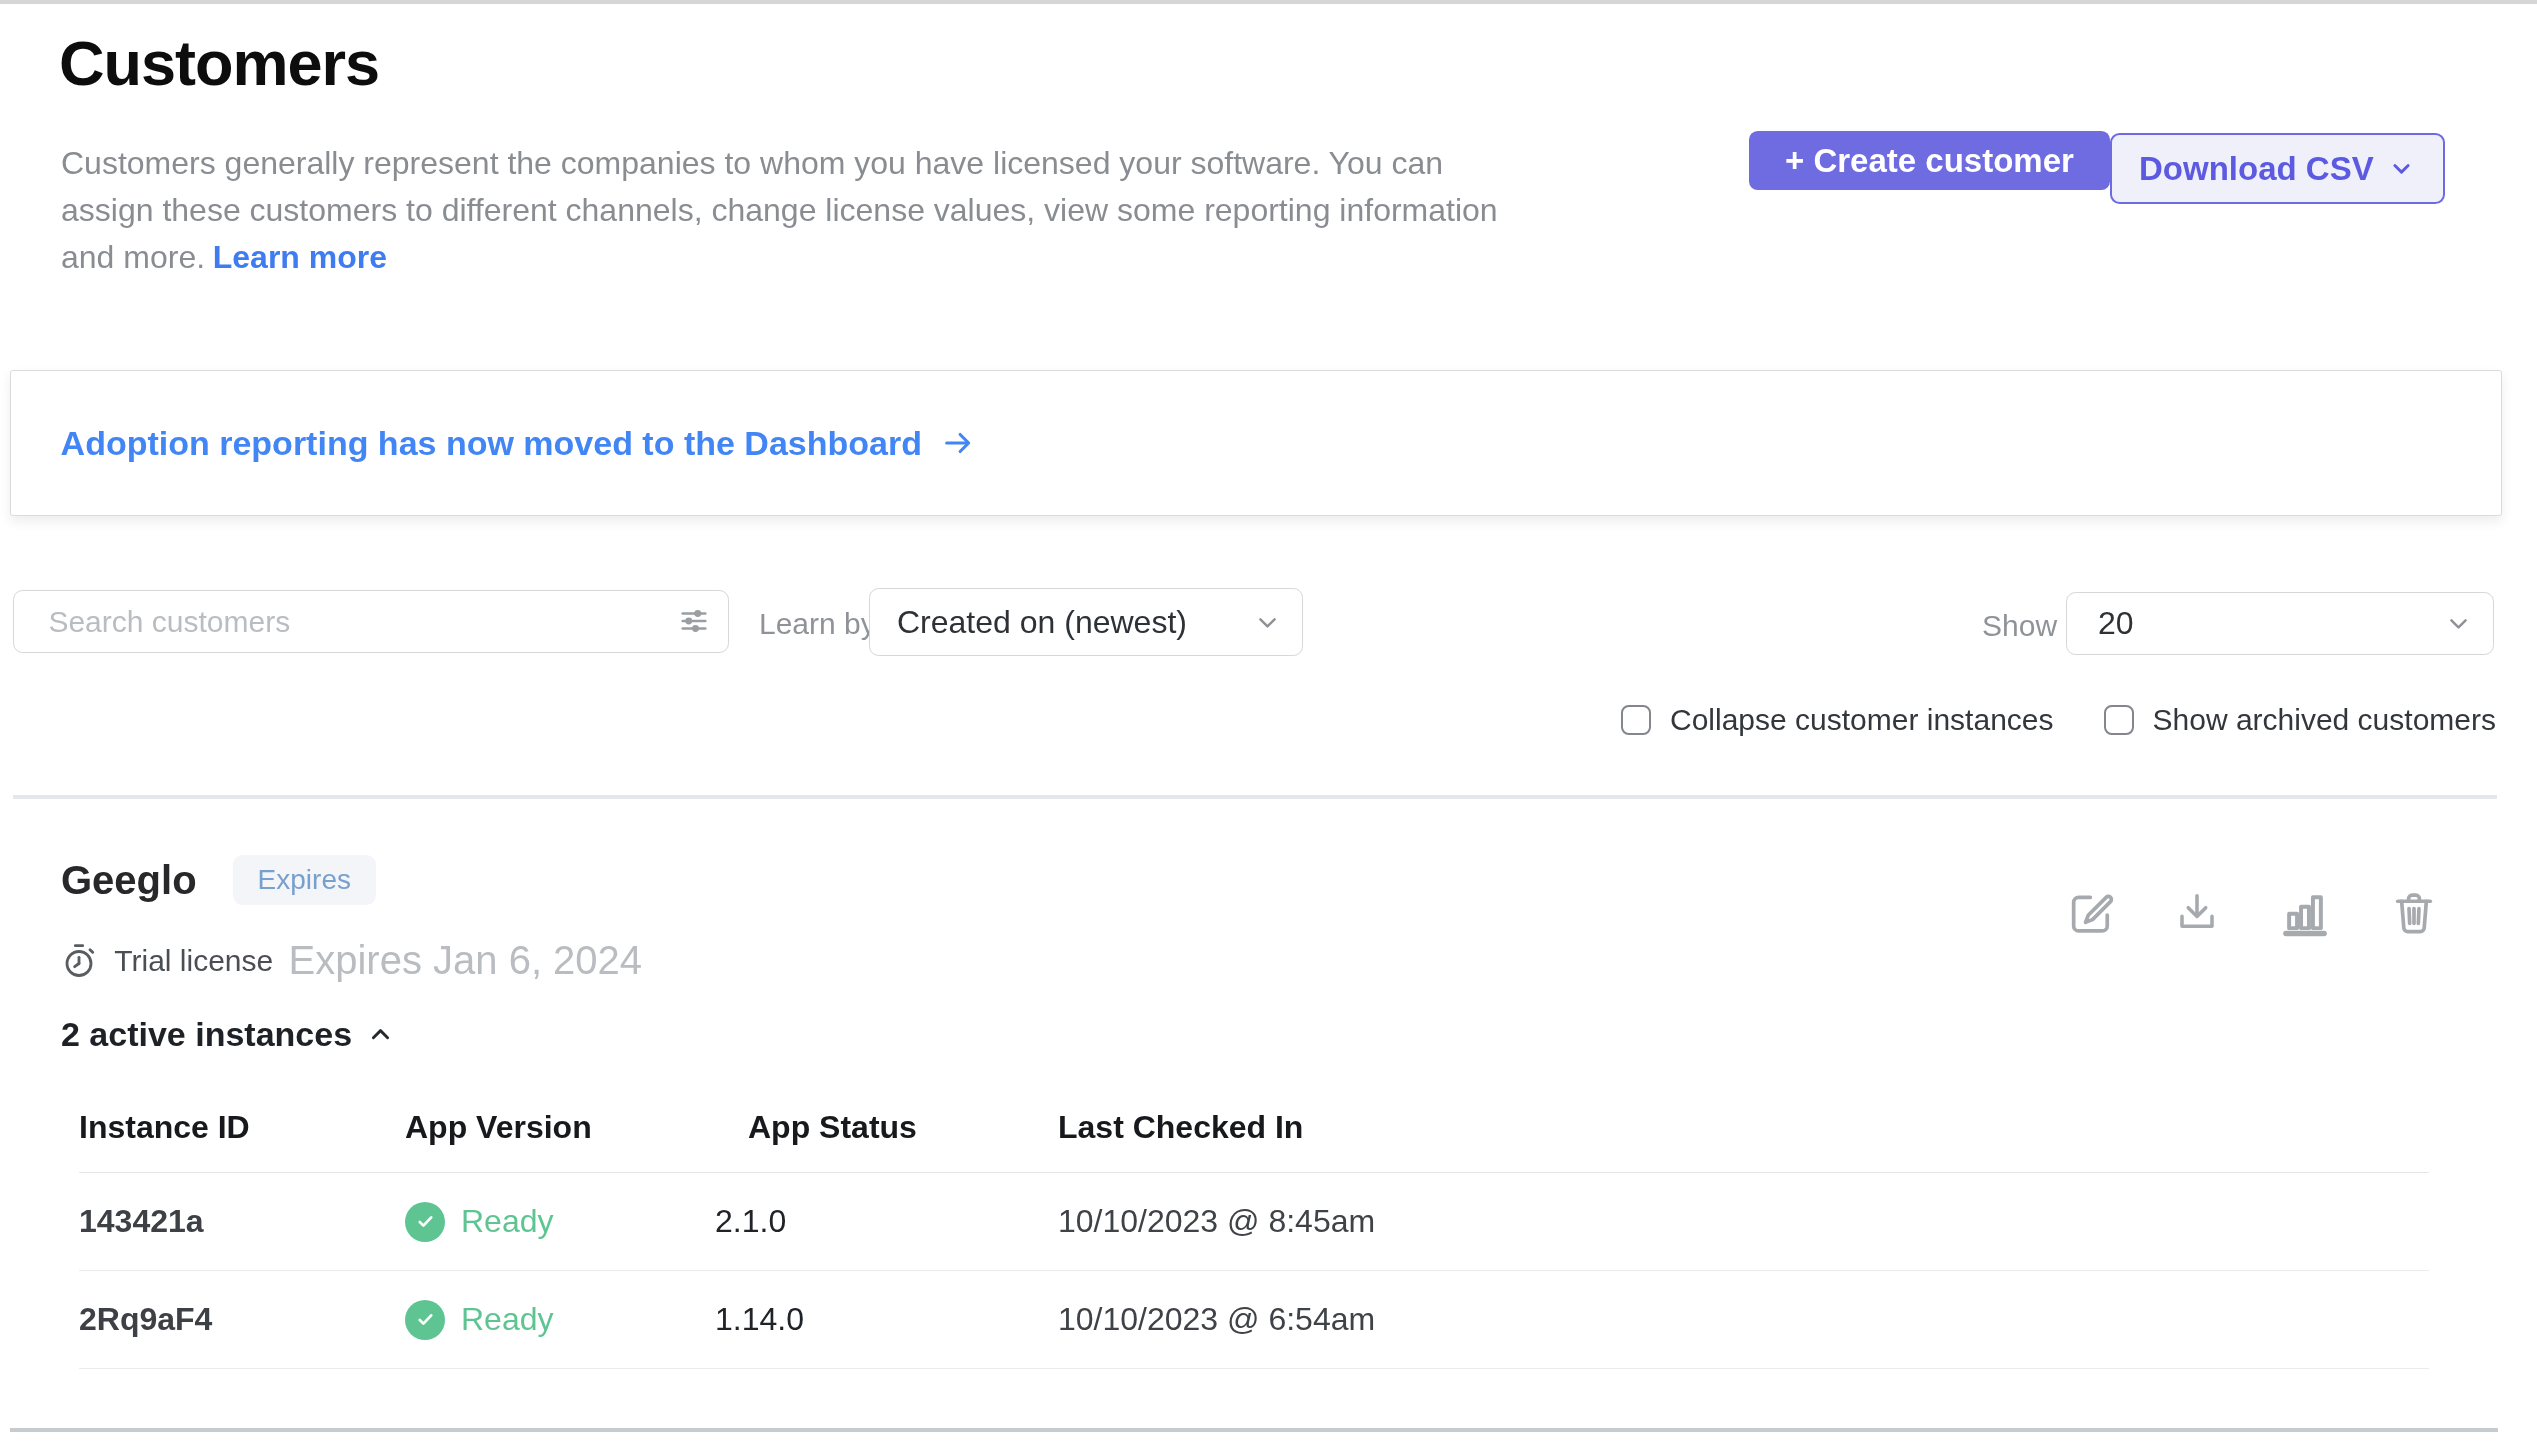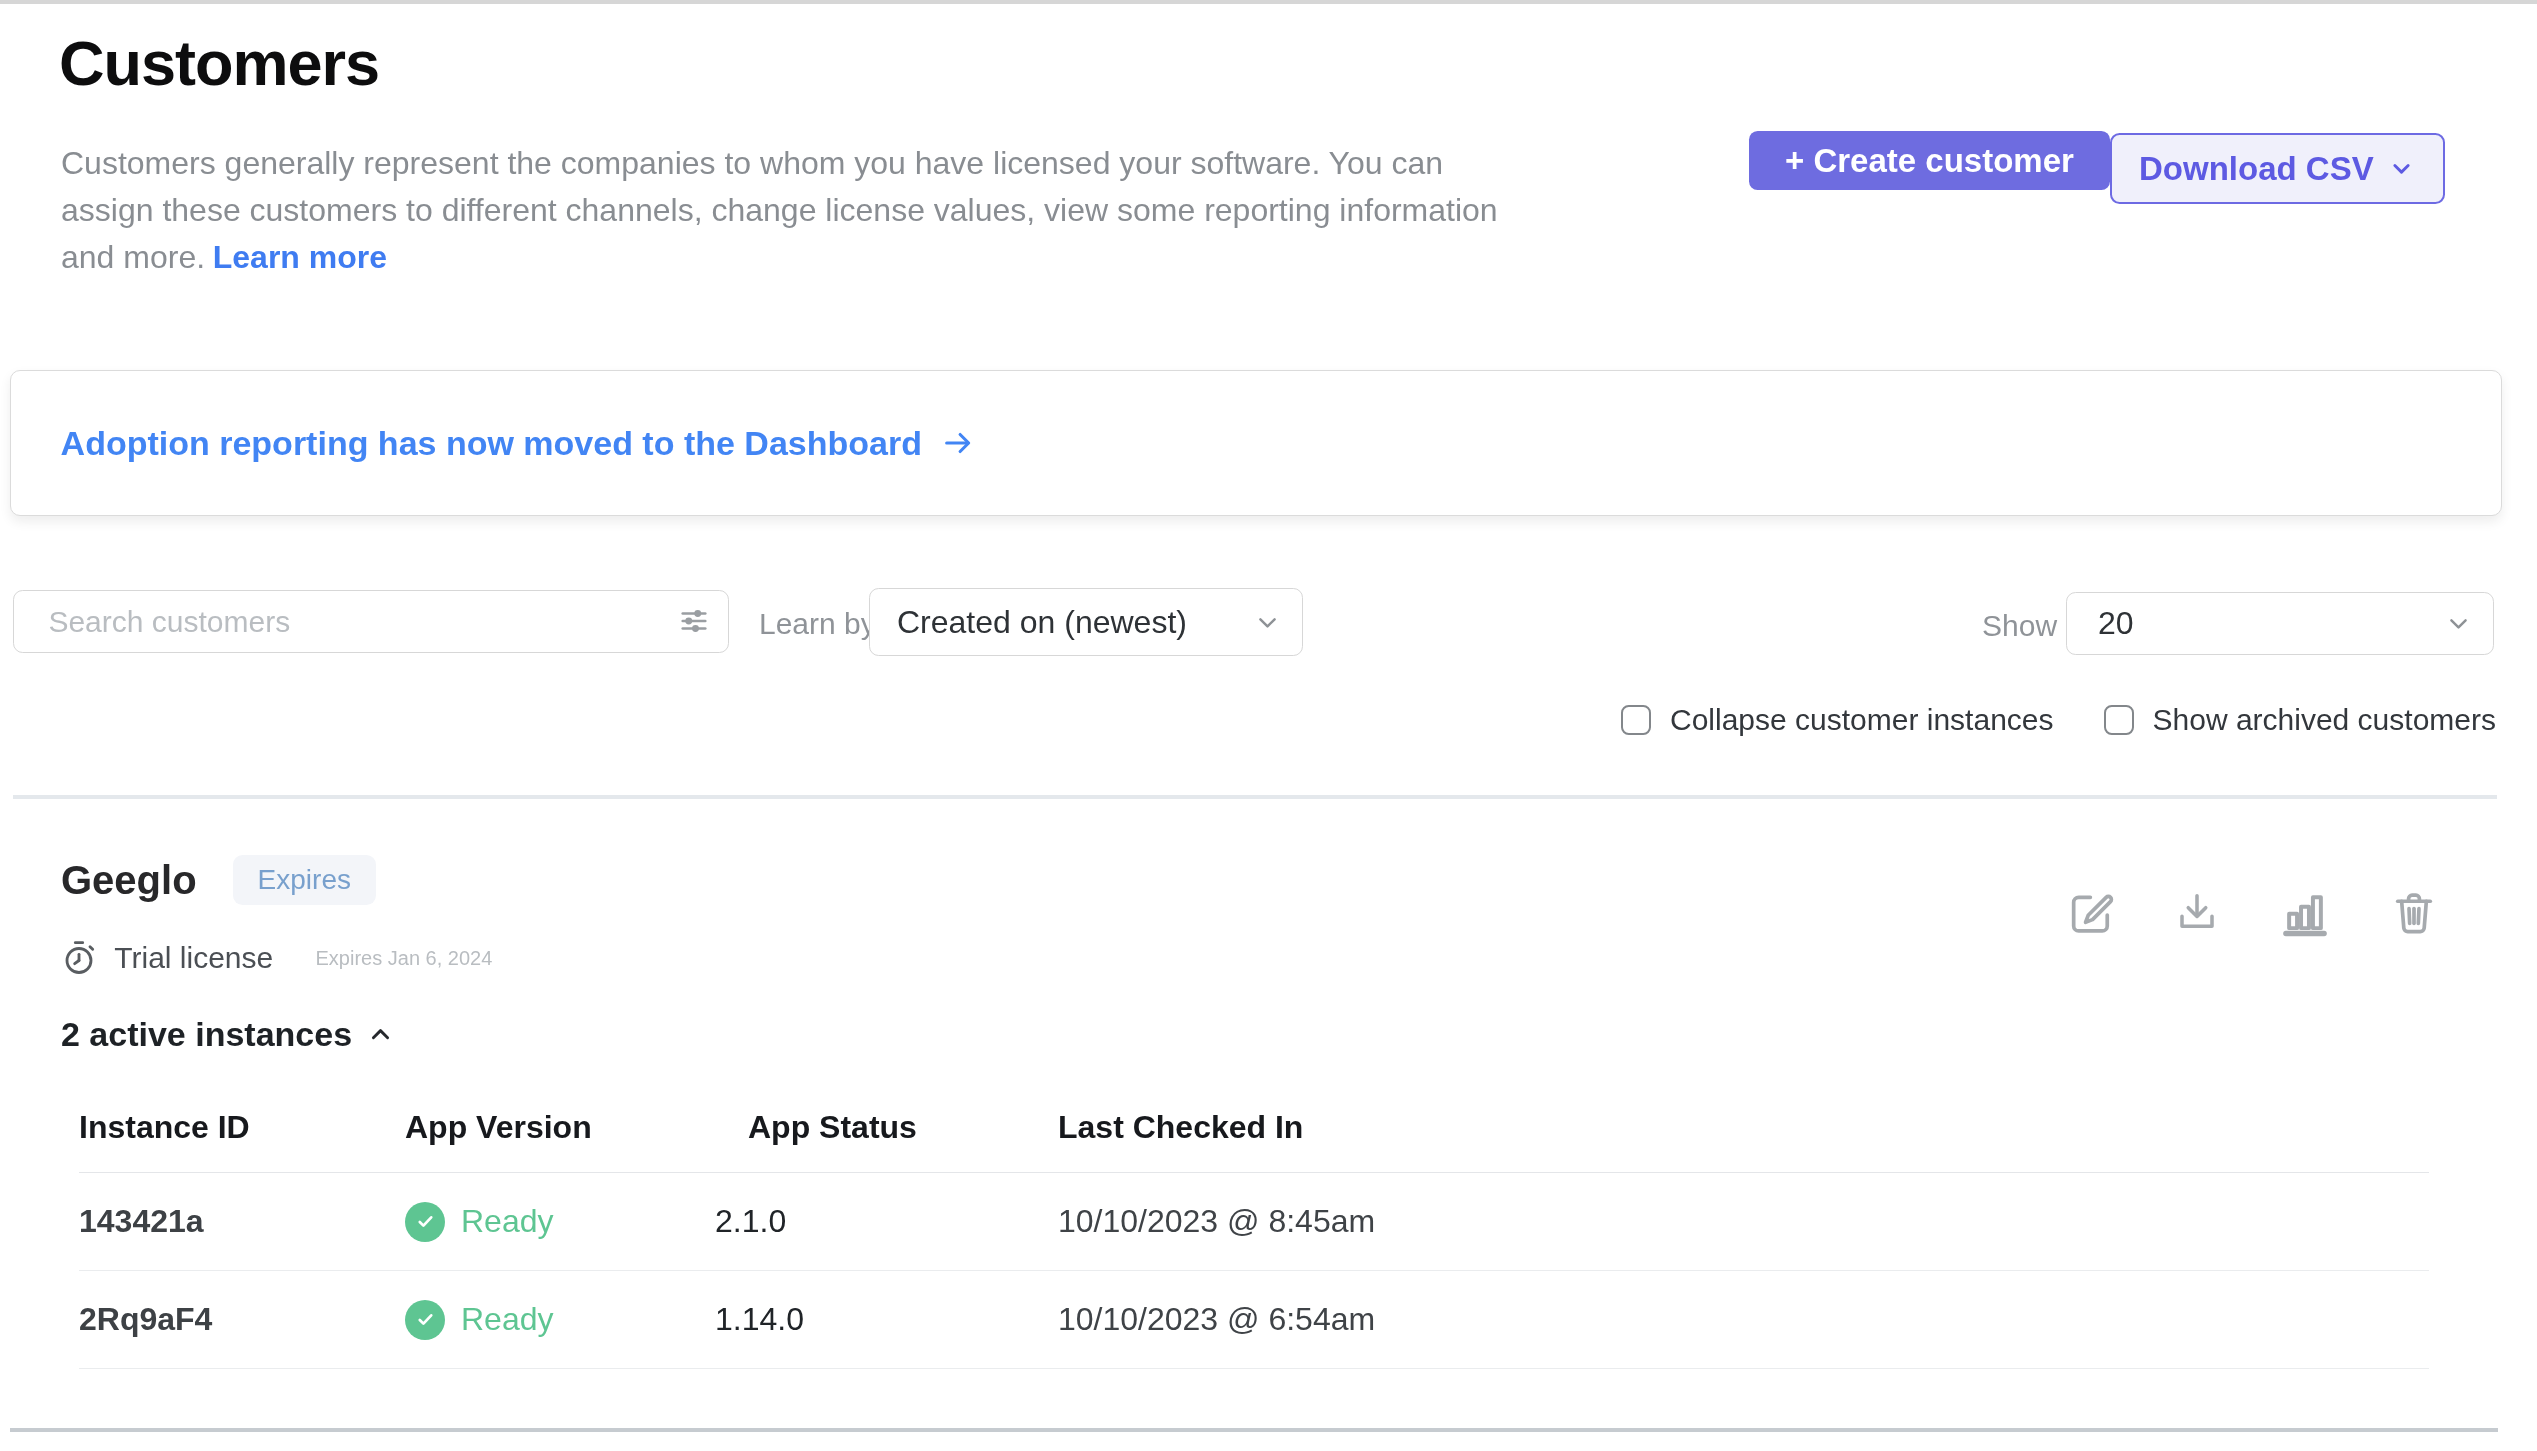--- a/index.html
+++ b/index.html
@@ -16,21 +16,21 @@
 
   .btn-create{position:absolute;left:1721px;top:131px;height:59px;padding:0 36px;
               background:#6e6ce0;color:#fff;font-size:33px;font-weight:600;border:none;
               border-radius:8.6px;font-family:inherit;cursor:pointer;margin-left:28px;}
   .btn-csv{position:absolute;left:2110px;top:133px;height:71px;padding:0 27px;
            background:#f0f0fb;color:#5d5ae2;font-size:33px;font-weight:700;
            border:2.9px solid #6d6ae3;border-radius:9.6px;display:flex;align-items:center;
            gap:13.4px;font-family:inherit;cursor:pointer;box-sizing:border-box;}
 
   .banner{position:absolute;left:9.6px;top:370px;width:2492px;height:146px;background:#fff;
-          border:1.9px solid #dbdbdb;border-radius:10px;box-shadow:0 5.7px 11.5px rgba(0,0,0,.07);
+          border:1.9px solid #dbdbdb;border-radius:3px;box-shadow:0 5.7px 11.5px rgba(0,0,0,.07);
           display:flex;align-items:center;padding:0 50px;gap:17px;box-sizing:border-box;cursor:pointer;}
   .banner-text{color:#4285f4;font-size:34px;font-weight:700;}
 
   .search-wrap{position:absolute;left:13.4px;top:590px;width:716px;height:63px;}
   .search{width:100%;height:100%;border:1.9px solid #d7d7d7;border-radius:9.6px;
           padding:0 71px 0 34px;font-size:30px;color:#333;box-sizing:border-box;
           font-family:inherit;outline:none;}
   .search::placeholder{color:#b9bdc1;}
   .sliders-icon{position:absolute;right:17px;top:13.4px;cursor:pointer;}
 
@@ -54,21 +54,21 @@
   .cust-row{position:absolute;left:61px;top:855px;display:flex;align-items:center;gap:36px;}
   .cust-name{margin:0;font-size:40px;font-weight:700;color:#28282a;cursor:pointer;}
   .badge{background:#f3f5f9;color:#78a0cd;font-size:28px;height:50px;line-height:50px;
          padding:0 25px;border-radius:9.6px;}
 
   .cust-icons{position:absolute;left:2065px;top:883px;display:flex;gap:55px;align-items:flex-start;}
   .cust-icons svg{cursor:pointer;}
 
   .license-row{position:absolute;left:59px;top:938px;display:flex;align-items:center;gap:15.3px;}
   .license-type{font-size:30px;color:#4b4f54;}
-  .expires{font-size:20px;color:#b9bdc1;margin-left:27px;}
+  .expires{font-size:40px;color:#b9bdc1;}
 
   .instances-toggle{position:absolute;left:61px;top:1015px;display:flex;align-items:center;
                     gap:13.4px;font-size:34px;font-weight:700;color:#1e2226;cursor:pointer;}
 
   .table{position:absolute;left:79px;top:1097px;width:2350px;}
   .col{box-sizing:border-box;}
   .c1{width:326px;}
   .c2{width:310px;}
   .c3{width:343px;}
   .c4{flex:1;}

